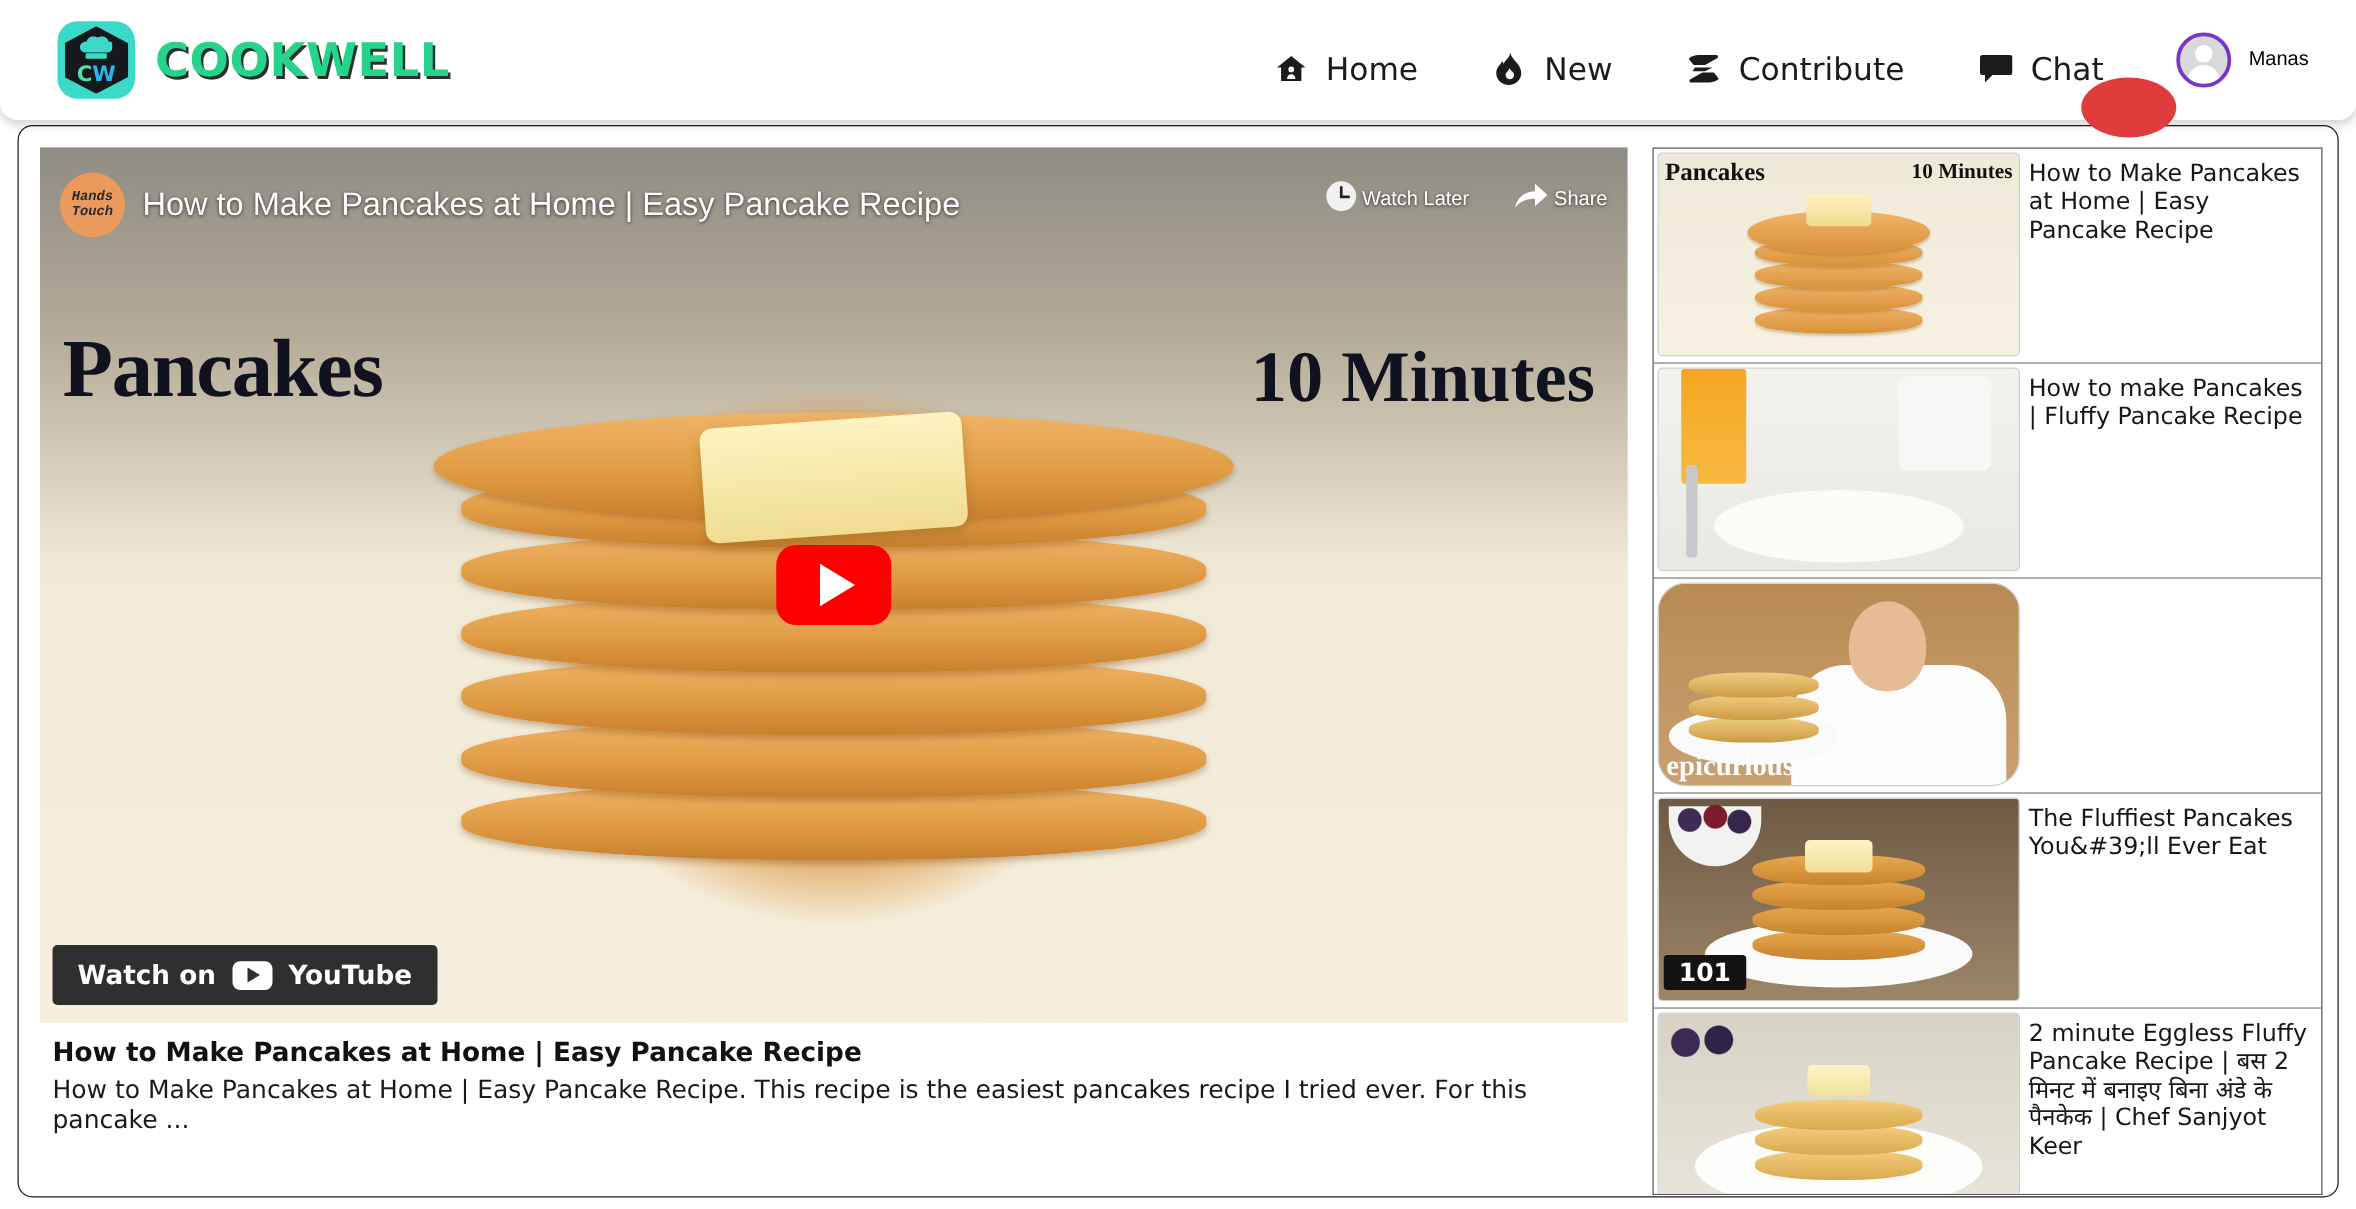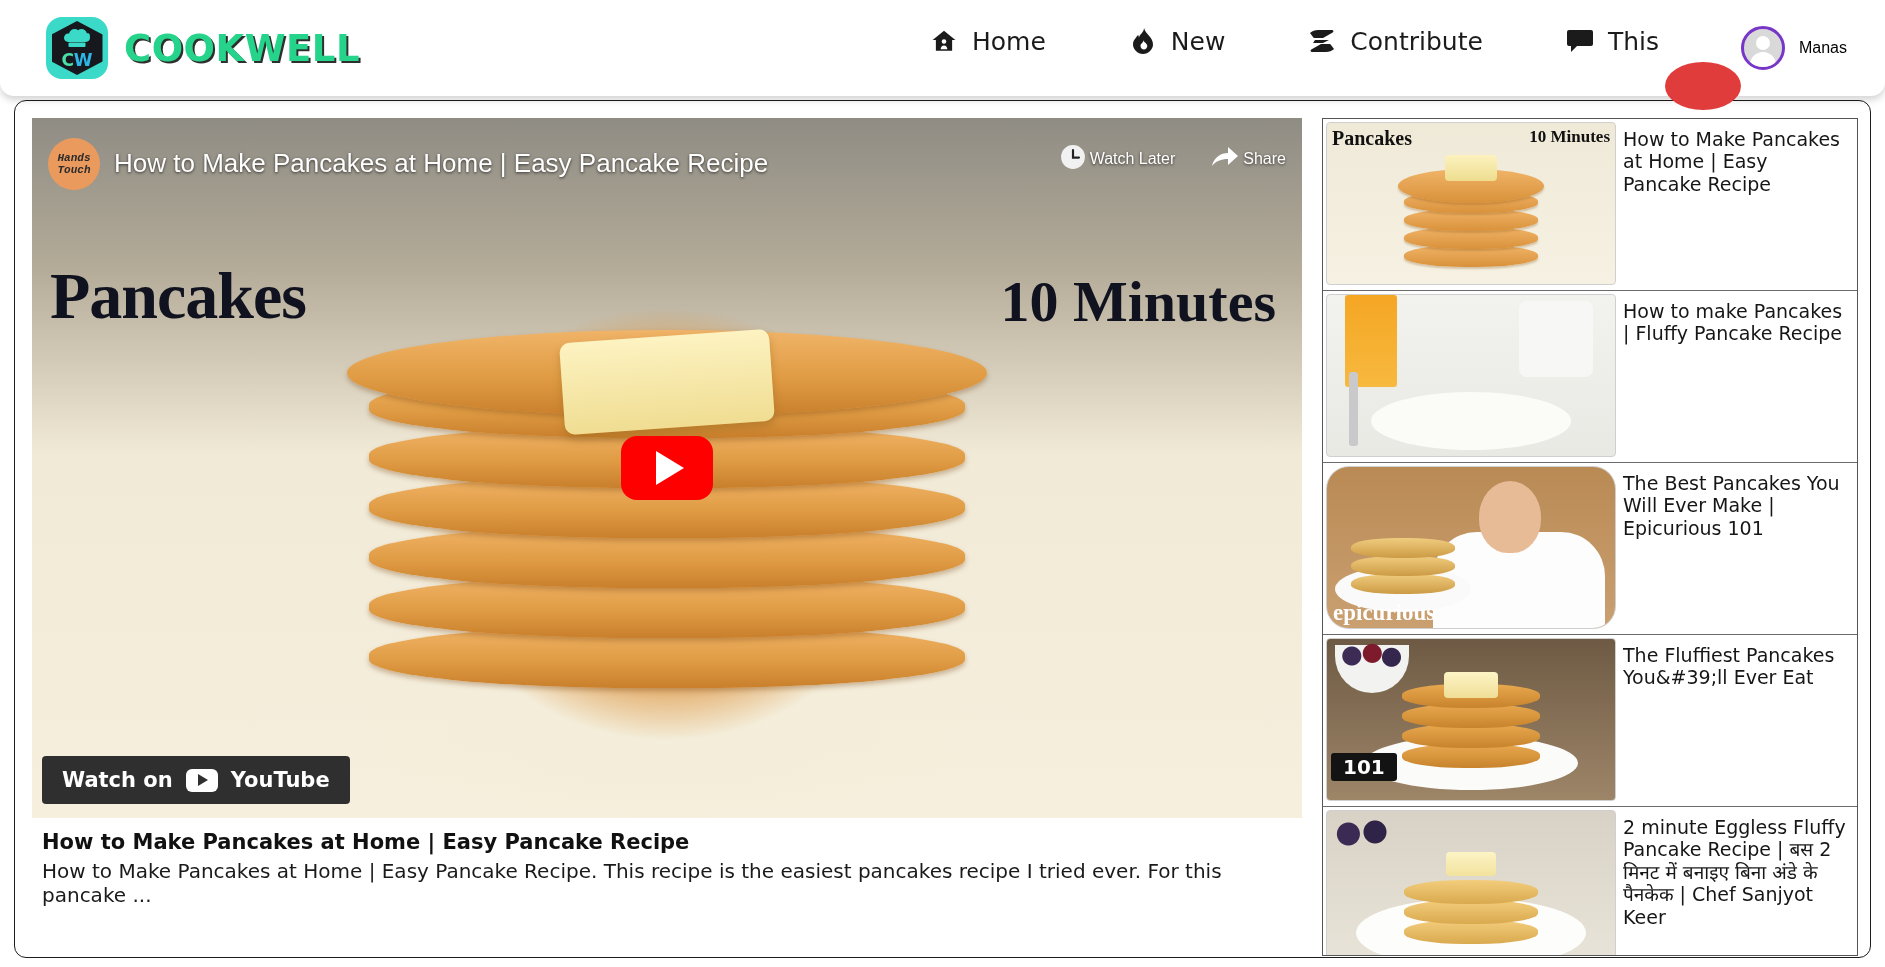--- a/index.html
+++ b/index.html
@@ -48,21 +48,21 @@
   .cw-w { color: #2bb6e8; }
   .brand-name {
     font-family: "DejaVu Sans", sans-serif;
     font-weight: 700;
     font-size: 37px;
     letter-spacing: 0.5px;
     color: #25d48a;
     text-shadow: 2px 2px 0 rgba(0,0,0,0.82);
   }
 
-  .nav { margin-left: auto; display: flex; align-items: flex-start; gap: 82px; }
+  .nav { margin-left: auto; display: flex; align-items: flex-end; gap: 58px; }
   .nav-item {
     display: flex; align-items: center; gap: 13px;
     cursor: pointer;
     color: #1b1b1b;
     font-size: 25px;
     font-family: "DejaVu Sans", sans-serif;
   }
   .nav-item .ic { display: flex; align-items: center; justify-content: center; width: 30px; height: 30px; }
   .nav-label { white-space: nowrap; }
 
@@ -303,21 +303,21 @@
       background:radial-gradient(circle at 20% 50%,#3c2b55 0 9px,transparent 10px),
                  radial-gradient(circle at 52% 40%,#7d1a2b 0 9px,transparent 10px),
                  radial-gradient(circle at 82% 55%,#35264d 0 9px,transparent 10px); }
   .tb4 .plate4 { position:absolute; left:50%; transform:translateX(-50%); bottom:10px; width:214px; height:54px; border-radius:50%; background:#fbfbf9; }
   .tb4 .s-stack { position:absolute; left:50%; transform:translateX(-50%); bottom:28px; width:150px; height:104px; }
   .tb4 .s-layer { position:absolute; left:6px; right:6px; height:24px; border-radius:45%;
       background:linear-gradient(to bottom,#e8a94f,#c8832c); }
   .tb4 .s-butter { position:absolute; left:50%; transform:translateX(-50%); top:4px; width:54px; height:26px;
       background:linear-gradient(to bottom,#fdf4c6,#f0de96); border-radius:4px; z-index:3; }
   .badge101 {
-    position:absolute; left:4px; bottom:19px; background:#131313; color:#fff;
+    position:absolute; left:4px; bottom:8px; background:#131313; color:#fff;
     font-family:"DejaVu Sans",sans-serif; font-weight:700; font-size:20px;
     padding:2px 12px; border-radius:3px;
   }
 
   .tb5 { background: linear-gradient(to bottom,#d8d2c6,#eae5da); }
   .tb5 .plate5 { position:absolute; left:50%; transform:translateX(-50%); bottom:4px; width:230px; height:70px; border-radius:50%; background:#fdfdfb; }
   .tb5 .s-stack { position:absolute; left:50%; transform:translateX(-50%); bottom:26px; width:146px; height:96px; }
   .tb5 .s-layer { position:absolute; left:6px; right:6px; height:24px; border-radius:45%;
       background:linear-gradient(to bottom,#f3cd7d,#dda a); }
   .tb5 .s-layer { background:linear-gradient(to bottom,#f3cd7d,#d9a94e); }
@@ -381,21 +381,21 @@
       </span>
       <span class="nav-label">Contribute</span>
     </div>
 
     <div class="nav-item">
       <span class="ic">
         <svg width="26" height="24" viewBox="0 0 26 24" fill="#1b1b1b">
           <path d="M2 1h22a2 2 0 0 1 2 2v12a2 2 0 0 1-2 2H10l-6 6v-6H2a2 2 0 0 1-2-2V3a2 2 0 0 1 2-2z"></path>
         </svg>
       </span>
-      <span class="nav-label">This</span>
+      <span class="nav-label">Chat</span>
     </div>
 
     <div class="avatar-wrap">
       <div class="avatar">
         <div class="av-head"></div>
         <div class="av-body"></div>
       </div>
       <span class="nav-label">Manas</span>
     </div>
 
@@ -510,21 +510,20 @@
           <div class="chef-body"></div>
           <div class="chef-head"></div>
           <div class="plate3"></div>
           <div class="pk3">
             <div style="top:36px"></div>
             <div style="top:18px"></div>
             <div style="top:0px"></div>
           </div>
           <div class="epic">epicurious</div>
         </div>
-        <div class="side-title">The Best Pancakes You Will Ever Make | Epicurious 101</div>
       </div>
 
       <div class="side-item">
         <div class="thumb tb4">
           <div class="bowl"></div>
           <div class="berries"></div>
           <div class="plate4"></div>
           <div class="s-stack">
             <div class="s-layer" style="top:76px"></div>
             <div class="s-layer" style="top:56px"></div>

